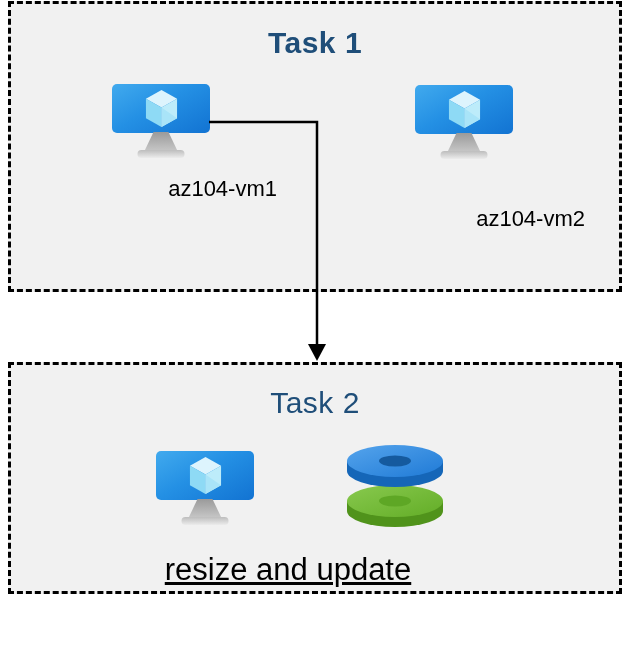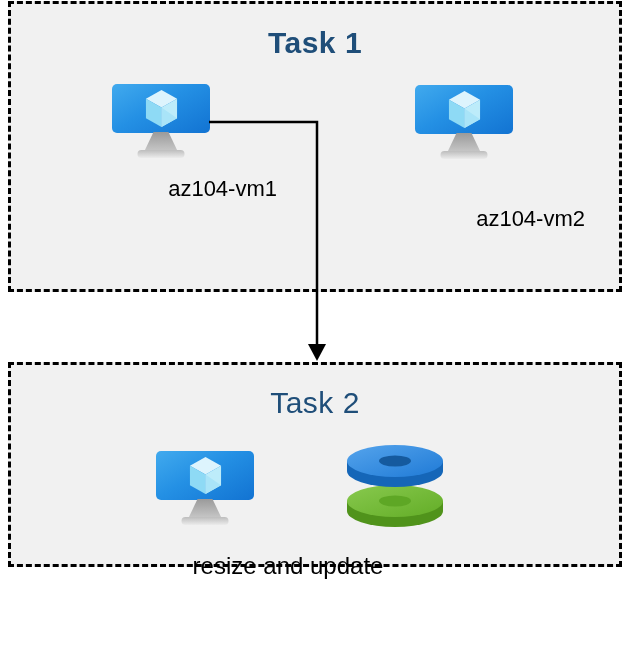--- a/index.html
+++ b/index.html
@@ -4,32 +4,32 @@
 <style>
   html,body{margin:0;padding:0;background:#ffffff;}
   .canvas{
     position:relative;width:628px;height:654px;background:#ffffff;
     font-family:"Liberation Sans", sans-serif;overflow:hidden;
   }
   .task-box{
     position:absolute;background:#f1f1f1;border:3px dashed #000000;box-sizing:border-box;
   }
   .task1{left:8px;top:1px;width:614px;height:291px;}
-  .task2{left:8px;top:362px;width:614px;height:205px;}
+  .task2{left:8px;top:362px;width:614px;height:232px;}
   .task-title{
     position:absolute;left:0;width:100%;text-align:center;
     font-size:30px;color:#1f4e79;letter-spacing:0.5px;
   }
   .task1 .task-title{top:22px;font-weight:bold;}
   .task2 .task-title{top:21px;}
   .node-label{
     position:absolute;text-align:right;font-size:22px;line-height:39px;color:#000000;
   }
   .caption{
-    position:absolute;text-align:center;font-size:24px;color:#000000;
+    position:absolute;text-align:center;font-size:31px;color:#000000;text-decoration:underline;
   }
   
   .vm-icon{position:absolute;width:98px;height:75px;}
   .vm-screen{
     position:absolute;left:0;top:0;width:98px;height:49px;border-radius:5px;
     background:linear-gradient(150deg,#41aaee 0%,#2490e4 45%,#1273d2 100%);
     display:flex;align-items:center;justify-content:center;
   }
   .vm-cube{width:35px;height:39px;display:block;}
   .vm-neck{

